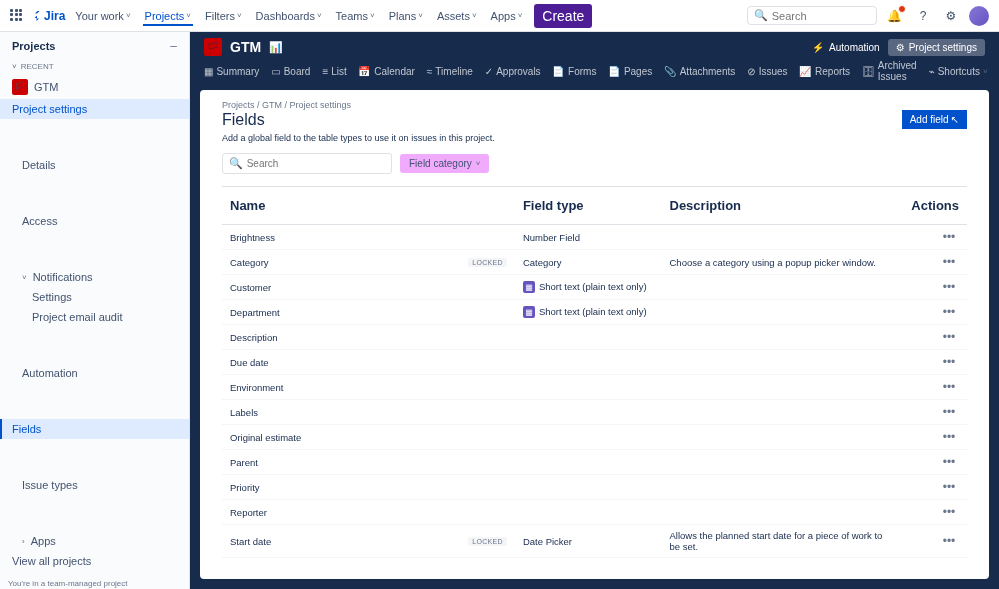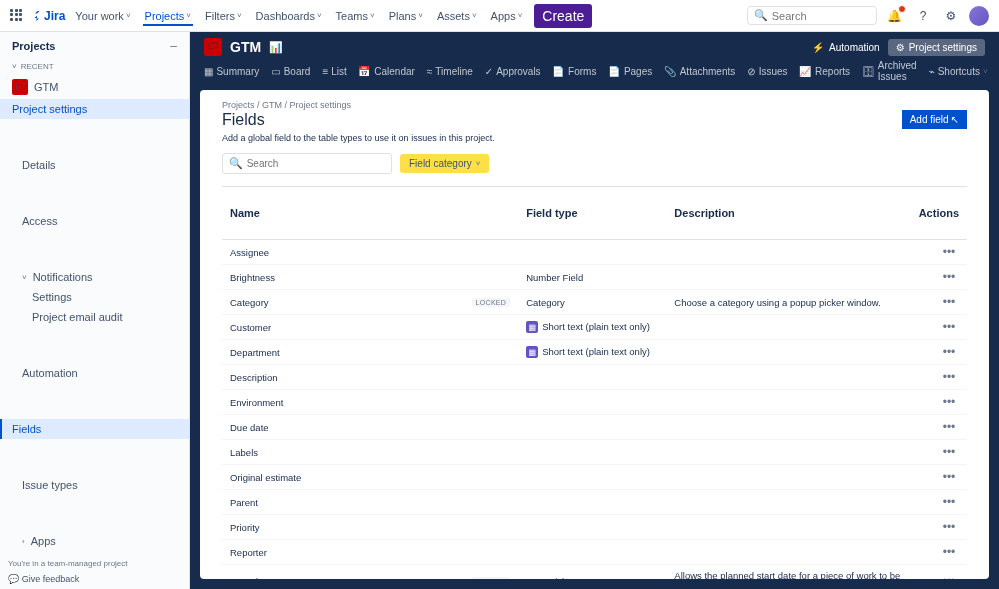--- a/index.html
+++ b/index.html
@@ -51,24 +51,24 @@
 .content-card { background:#fff; margin:0 10px 10px; border-radius:4px; flex:1; overflow:auto; padding:10px 22px 30px; }
 .breadcrumb { font-size:9px; color:#6b778c; }
 .breadcrumb a { color:#6b778c; text-decoration:none; cursor:pointer; }
 .page-title-row { display:flex; align-items:center; justify-content:space-between; }
 .page-title { font-size:16px; font-weight:500; color:#172b4d; }
 .add-field-btn { background:#0052cc; color:#fff; border:none; border-radius:0; padding:4px 8px; font-size:10px; cursor:pointer; display:flex; align-items:center; gap:2px;}
 .subtext { font-size:9px; color:#172b4d; margin:4px 0 10px; }
 .filter-row { display:flex; align-items:center; gap:8px; margin-bottom:12px; }
 .search-field { display:flex; align-items:center; border:1px solid #dfe1e6; border-radius:3px; padding:3px 6px; width:170px; gap:4px; }
 .search-field input { border:none; outline:none; font-size:10px; width:100%; }
-.dropdown { border:1px solid transparent; background:#fde047; border-radius:3px; padding:3px 8px; font-size:10px; color:#42526e; display:flex; align-items:center; gap:4px; cursor:pointer; }
+.dropdown { border:1px solid transparent; background:#f0abfc; border-radius:3px; padding:3px 8px; font-size:10px; color:#42526e; display:flex; align-items:center; gap:4px; cursor:pointer; }
 
 .ftable { width:100%; border-collapse:collapse; }
-.ftable th { text-align:left; font-size:11px; font-weight:600; color:#172b4d; padding:20px 8px; border-bottom:1px solid #dfe1e6; border-top:1px solid #dfe1e6; }
+.ftable th { text-align:left; font-size:13px; font-weight:600; color:#172b4d; padding:11px 8px; border-bottom:1px solid #dfe1e6; border-top:1px solid #dfe1e6; }
 .ftable th.actions, .ftable td.actions { text-align:right; }
 .ftable td { font-size:9.5px; color:#172b4d; padding:5px 8px; border-bottom:1px solid #f4f5f7; }
 .name-cell { display:flex; align-items:center; justify-content:space-between; gap:6px; }
 .locked { font-size:7px; background:#f4f5f7; color:#6b778c; border-radius:2px; padding:1px 4px; text-transform:uppercase; letter-spacing:0.3px;}
 .app-icon { width:12px; height:12px; background:#6554c0; border-radius:2px; display:inline-flex; align-items:center; justify-content:center; color:#fff; font-size:8px; margin-right:4px; vertical-align:middle;}
 .more-btn { color:#6b778c; cursor:pointer; font-size:12px; display:inline-block; width:20px; text-align:center; }
 </style>
 </head>
 <body>
 
@@ -154,20 +154,23 @@
         <span>Fields</span>
       </div>
     <div class="side-item indent1">
         <span>Issue types</span>
       </div>
     <div class="side-item indent1">
         <span class="chev">›</span>
         <span>Apps</span>
       </div>
     <div style="height:8px"></div>
+    <div class="side-item">
+        <span>View all projects</span>
+      </div>
     <div class="side-footer">
       <div class="line1">You're in a team-managed project</div>
       <div class="feedback">💬 <span>Give feedback</span></div>
     </div>
   </div>
 
   <div class="main-wrap">
     <div class="proj-header">
       <span class="picon">🏳</span>
       <span class="pname">GTM</span>
@@ -230,30 +233,20 @@
           <th style="width:40%">Name</th>
           <th style="width:20%">Field type</th>
           <th style="width:33%">Description</th>
           <th class="actions" style="width:7%">Actions</th>
         </tr>
           </thead>
         <tbody id="ftable-body">
             <tr>
               <td>
                 <div class="name-cell">
-                  <span>Assignee</span>
-                </div>
-              </td>
-              <td></td>
-              <td></td>
-              <td class="actions"><span class="more-btn">•••</span></td>
-            </tr>
-            <tr>
-              <td>
-                <div class="name-cell">
                   <span>Brightness</span>
                 </div>
               </td>
               <td>Number Field</td>
               <td></td>
               <td class="actions"><span class="more-btn">•••</span></td>
             </tr>
             <tr>
               <td>
                 <div class="name-cell">
@@ -291,31 +284,31 @@
                   <span>Description</span>
                 </div>
               </td>
               <td></td>
               <td></td>
               <td class="actions"><span class="more-btn">•••</span></td>
             </tr>
             <tr>
               <td>
                 <div class="name-cell">
+                  <span>Due date</span>
+                </div>
+              </td>
+              <td></td>
+              <td></td>
+              <td class="actions"><span class="more-btn">•••</span></td>
+            </tr>
+            <tr>
+              <td>
+                <div class="name-cell">
                   <span>Environment</span>
-                </div>
-              </td>
-              <td></td>
-              <td></td>
-              <td class="actions"><span class="more-btn">•••</span></td>
-            </tr>
-            <tr>
-              <td>
-                <div class="name-cell">
-                  <span>Due date</span>
                 </div>
               </td>
               <td></td>
               <td></td>
               <td class="actions"><span class="more-btn">•••</span></td>
             </tr>
             <tr>
               <td>
                 <div class="name-cell">
                   <span>Labels</span>

